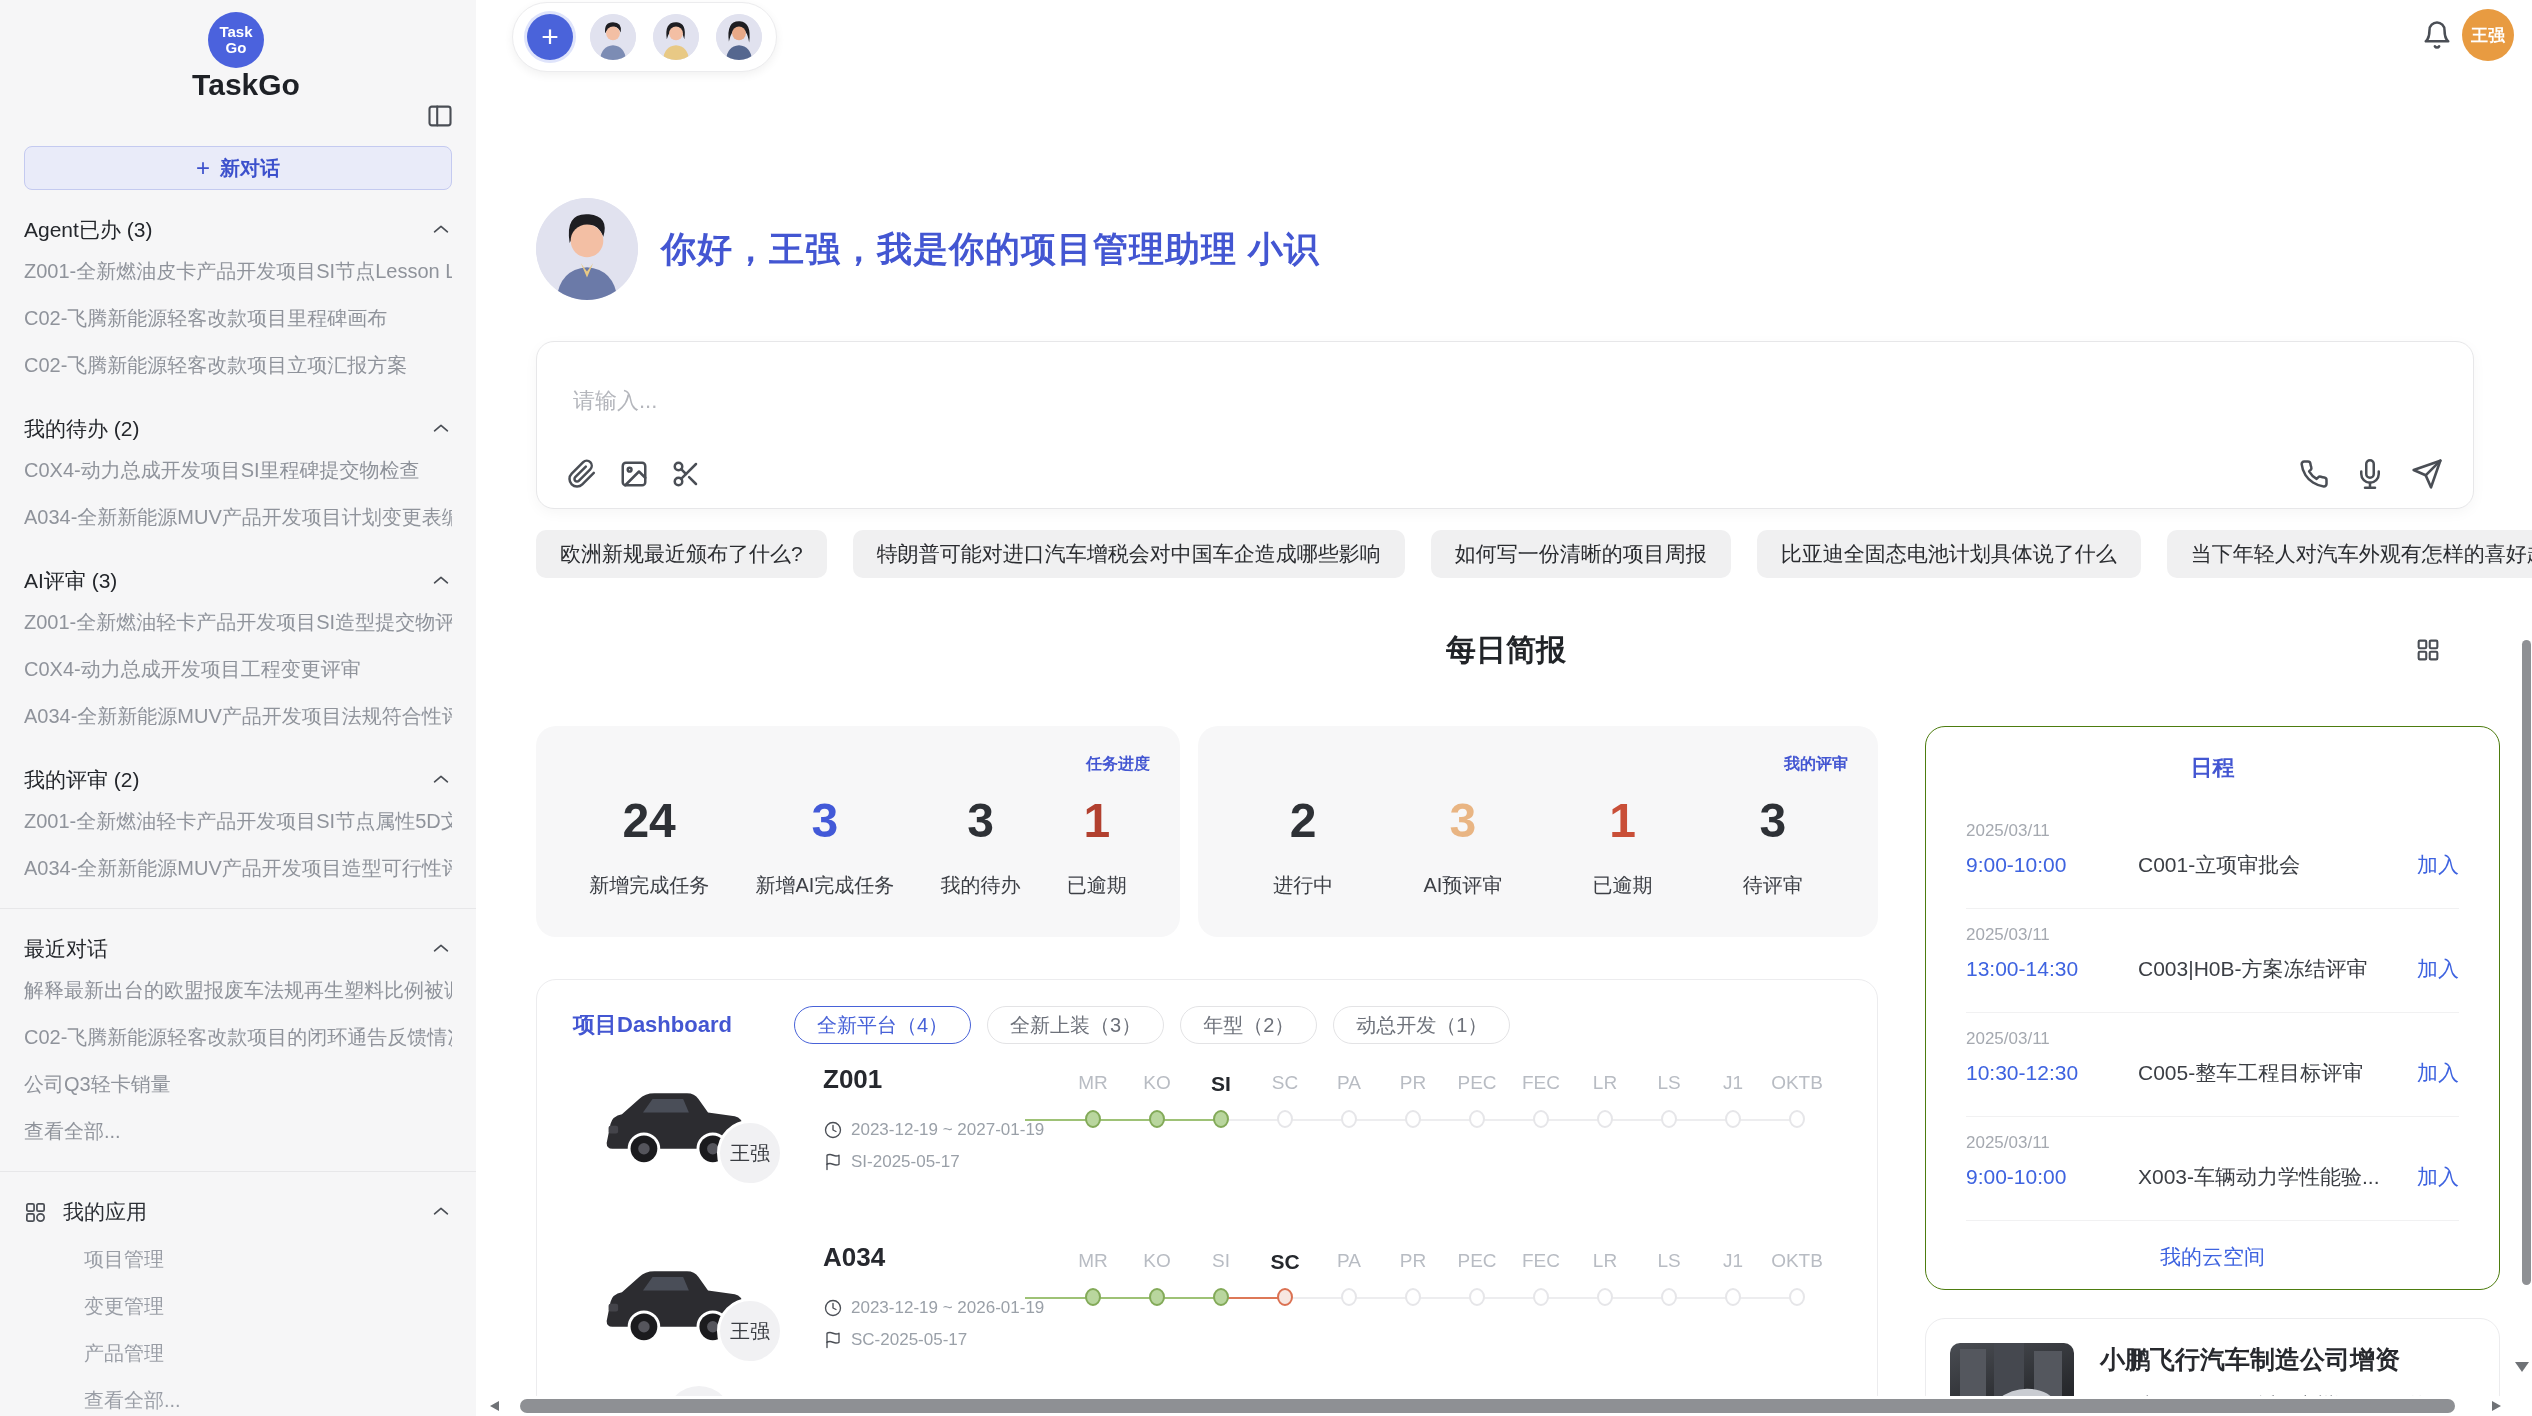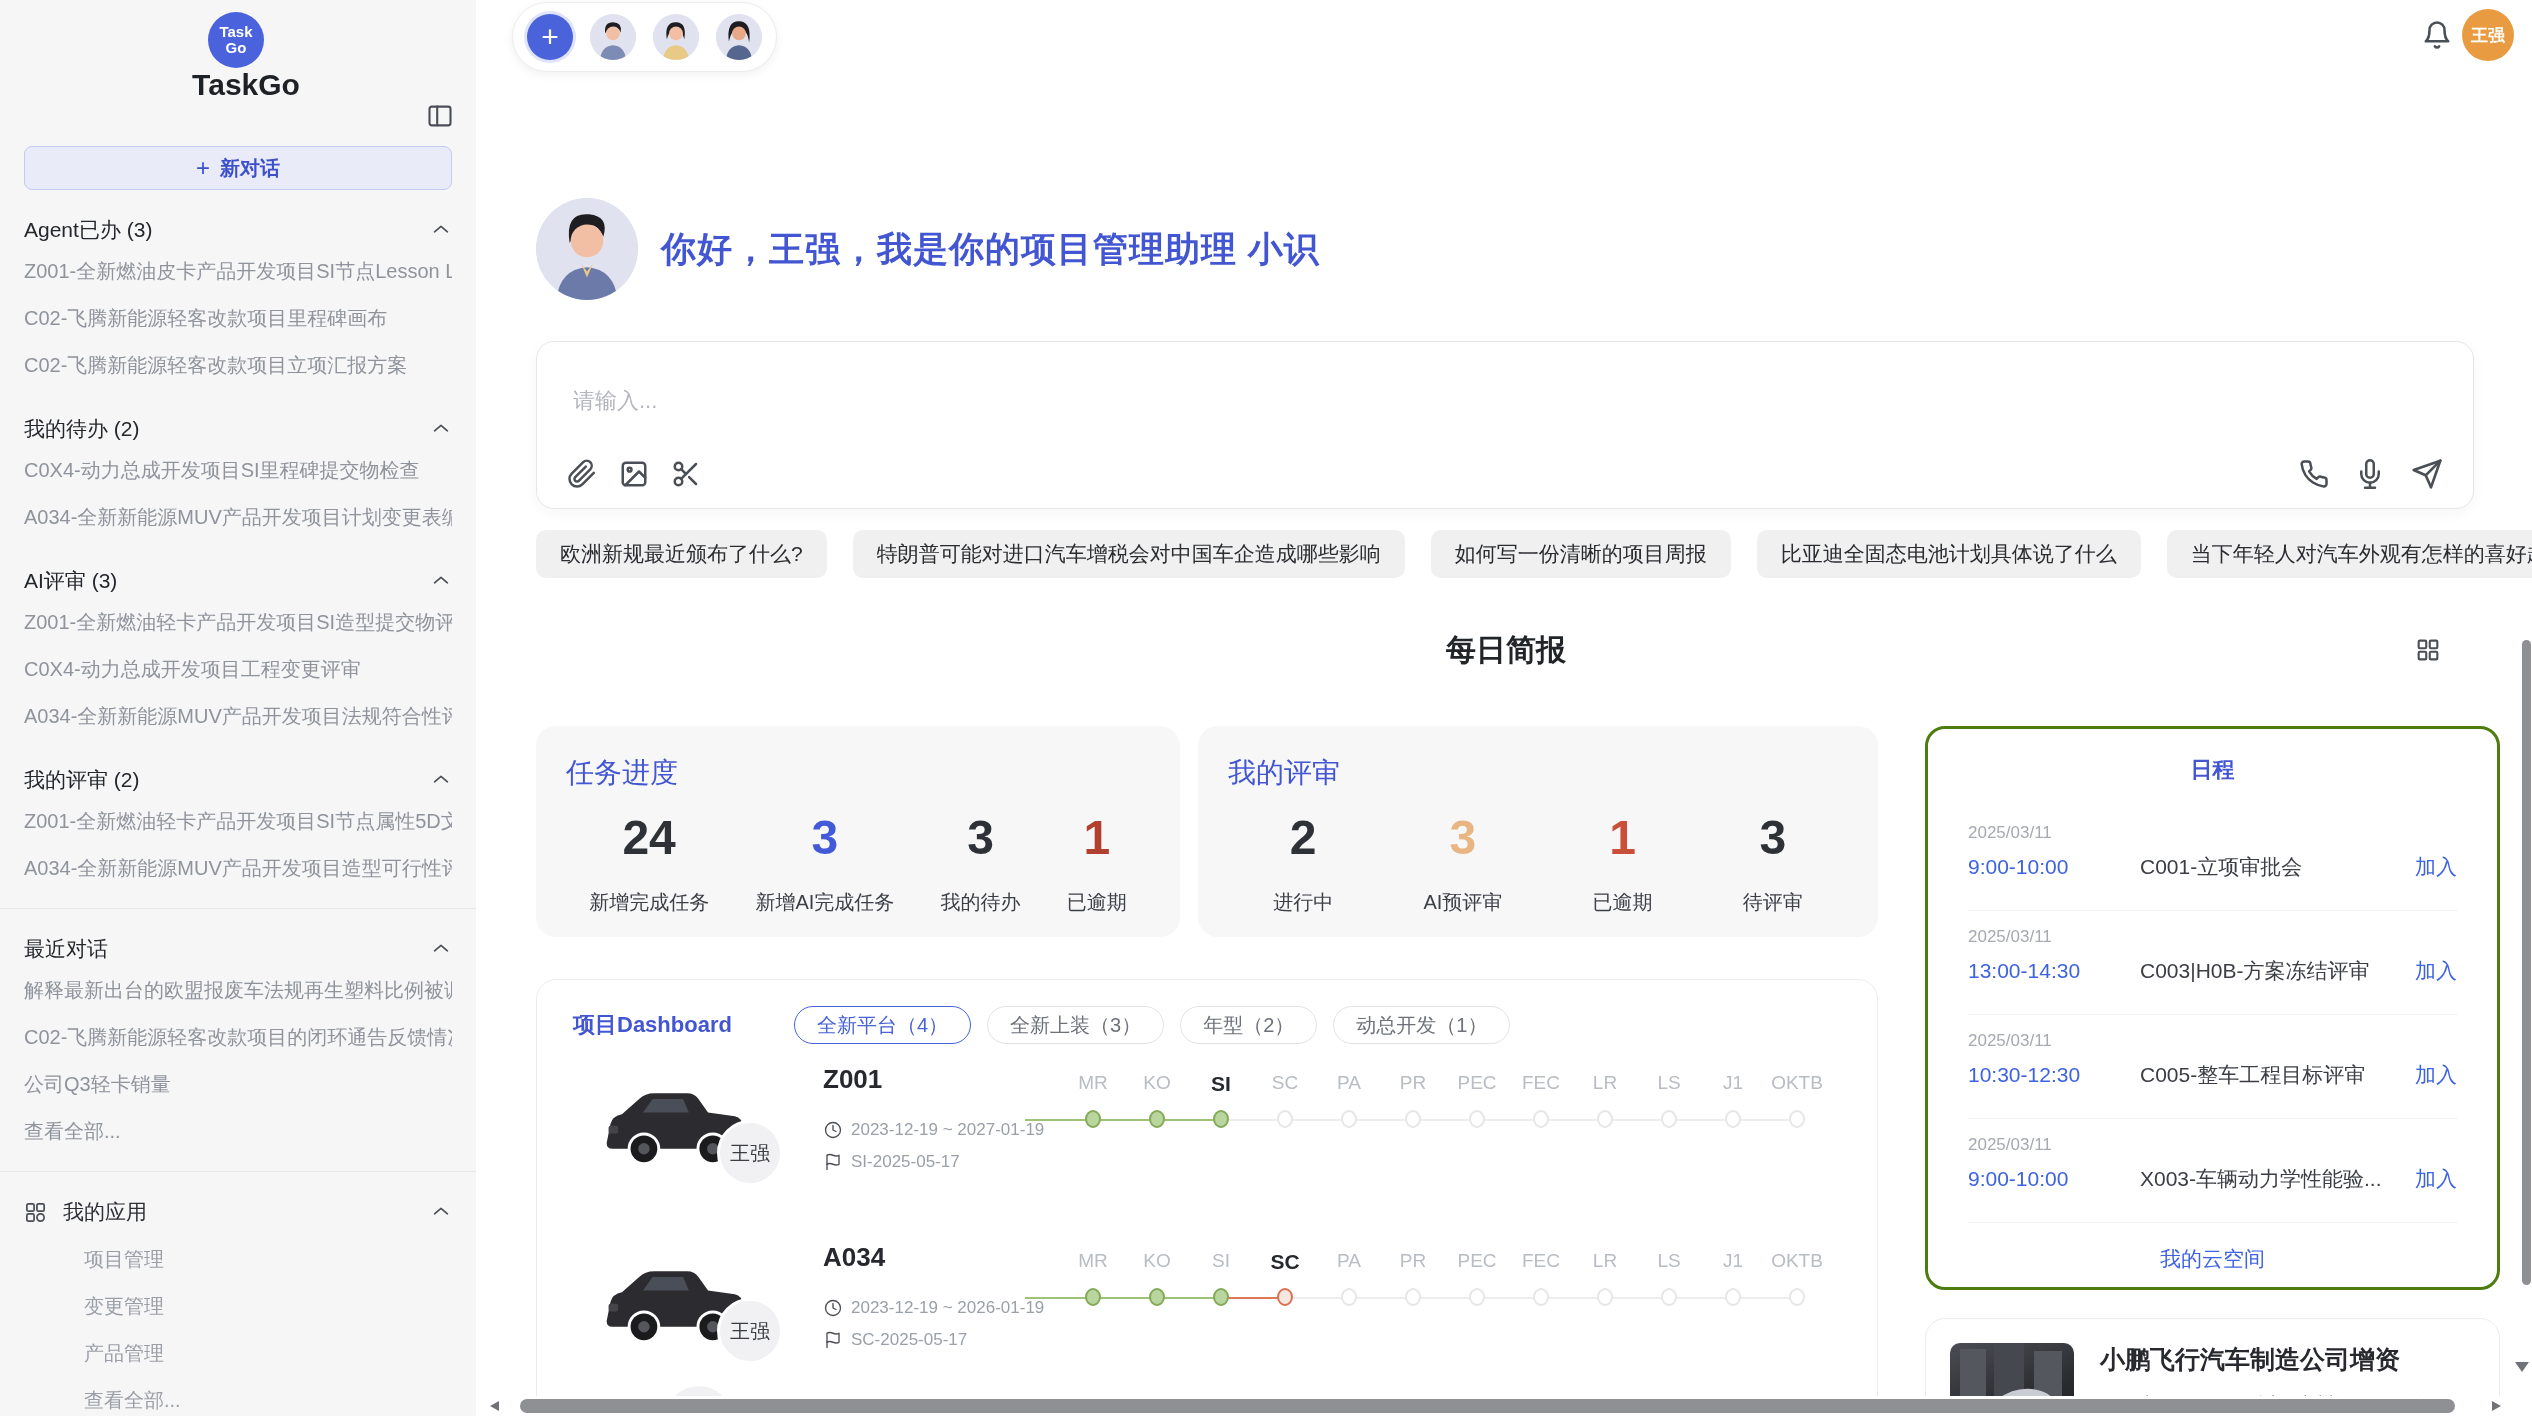--- a/index.html
+++ b/index.html
@@ -61,21 +61,21 @@
   .chip { height:48px; padding:0 24px; background:#f0f0f1; border-radius:10px; font-size:21px;
     color:#2a2c30; display:flex; align-items:center; white-space:nowrap; cursor:pointer; }
 
   .brief-title { position:absolute; left:60px; top:630px; width:1940px; text-align:center;
     font-size:30px; font-weight:700; color:#212428; }
   .grid-ico { position:absolute; left:1938px; top:636px; cursor:pointer; }
 
   .stat-card { position:absolute; top:726px; height:211px; background:#f7f7f8; border-radius:20px; padding:28px 30px 0; }
   .stat-card.c1 { left:60px; width:644px; }
   .stat-card.c2 { left:722px; width:680px; }
-  .stat-card h3 { font-size:28px; color:#4356d2; font-weight:400; }
+  .stat-card h3 { font-size:16px; color:#4356d2; font-weight:700;text-align:right; }
   .stat-row { display:flex; justify-content:space-around; margin-top:18px; }
   .stat { text-align:center; }
   .stat .num { font-size:48px; font-weight:600; }
   .stat .lab { margin-top:24px; font-size:20px; color:#3c3f45; }
   .num.dark { color:#2e3136; } .num.blue { color:#4259d8; }
   .num.red { color:#b2402f; } .num.red2 { color:#c94f38; } .num.orange { color:#e9b583; }
 
   .dash { position:absolute; left:60px; top:979px; width:1342px; height:500px;
     background:#fff; border:1px solid #ececee; border-radius:20px; overflow:hidden; }
   .dash-head { display:flex; align-items:center; padding:26px 0 0 36px; }
@@ -103,21 +103,21 @@
   .seg.green { left:-36px; width:196px; background:#9ec276; }
   .seg.warn { left:160px; width:64px; background:#dd7857; }
   .dotc { width:64px; display:flex; justify-content:center; position:relative; }
   .dot { width:16px; height:18px; border-radius:50%; background:#fff; border:2px solid #e6e6e9; }
   .dot.done { background:#b9d69e; border-color:#83aa59; }
   .dot.warnd { background:#f7e7e1; border-color:#db7152; }
   .row3peek { position:absolute; left:129px; top:406px; width:66px; height:66px;
     border-radius:50%; background:#f1f1f3; }
 
   .sched { position:absolute; left:1449px; top:726px; width:575px; height:564px;
-    background:#fff; border:3px solid #4d7c0f; border-radius:20px; }
+    background:#fff; border:1px solid #4d7c0f; border-radius:20px; }
   .sch-title { text-align:center; padding-top:26px; font-size:22px; font-weight:600; color:#4356d2; }
   .sch-list { margin-top:22px; }
   .sch-entry { margin:0 40px; height:104px; padding-top:16px; border-bottom:1px solid #f1f1f2; }
   .sch-date { font-size:17px; color:#a5a9b0; }
   .sch-row { display:flex; align-items:center; margin-top:10px; }
   .sch-time { width:172px; font-size:21px; font-weight:500; color:#3e63e0; }
   .sch-name { flex:1; font-size:21px; color:#3b3e44; }
   .sch-join { font-size:21px; color:#3e63e0; cursor:pointer; }
   .sch-viewall { text-align:center; padding-top:22px; font-size:21px; color:#3e63e0; cursor:pointer; }
 

